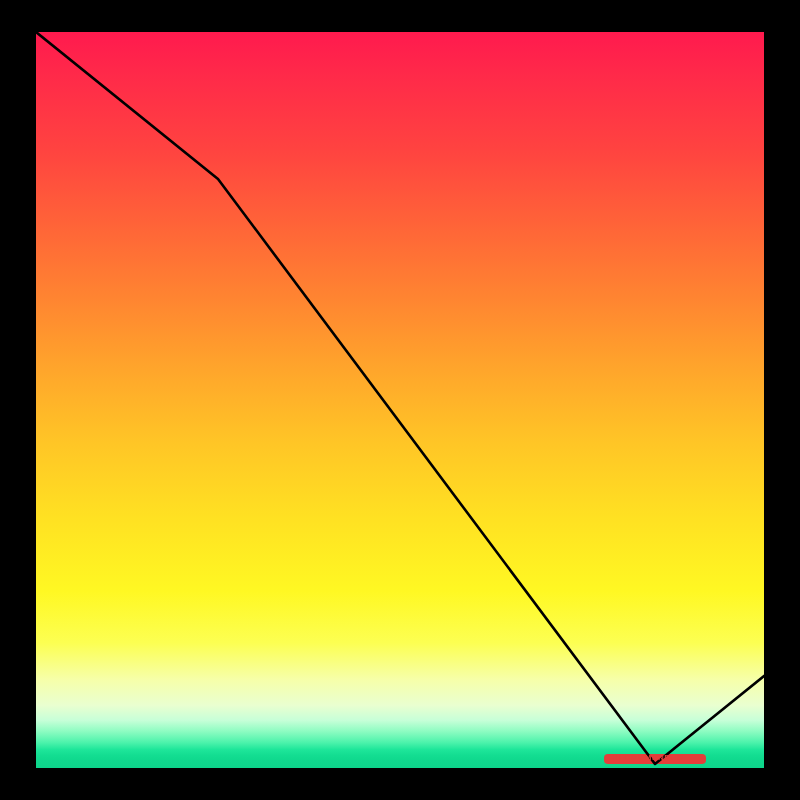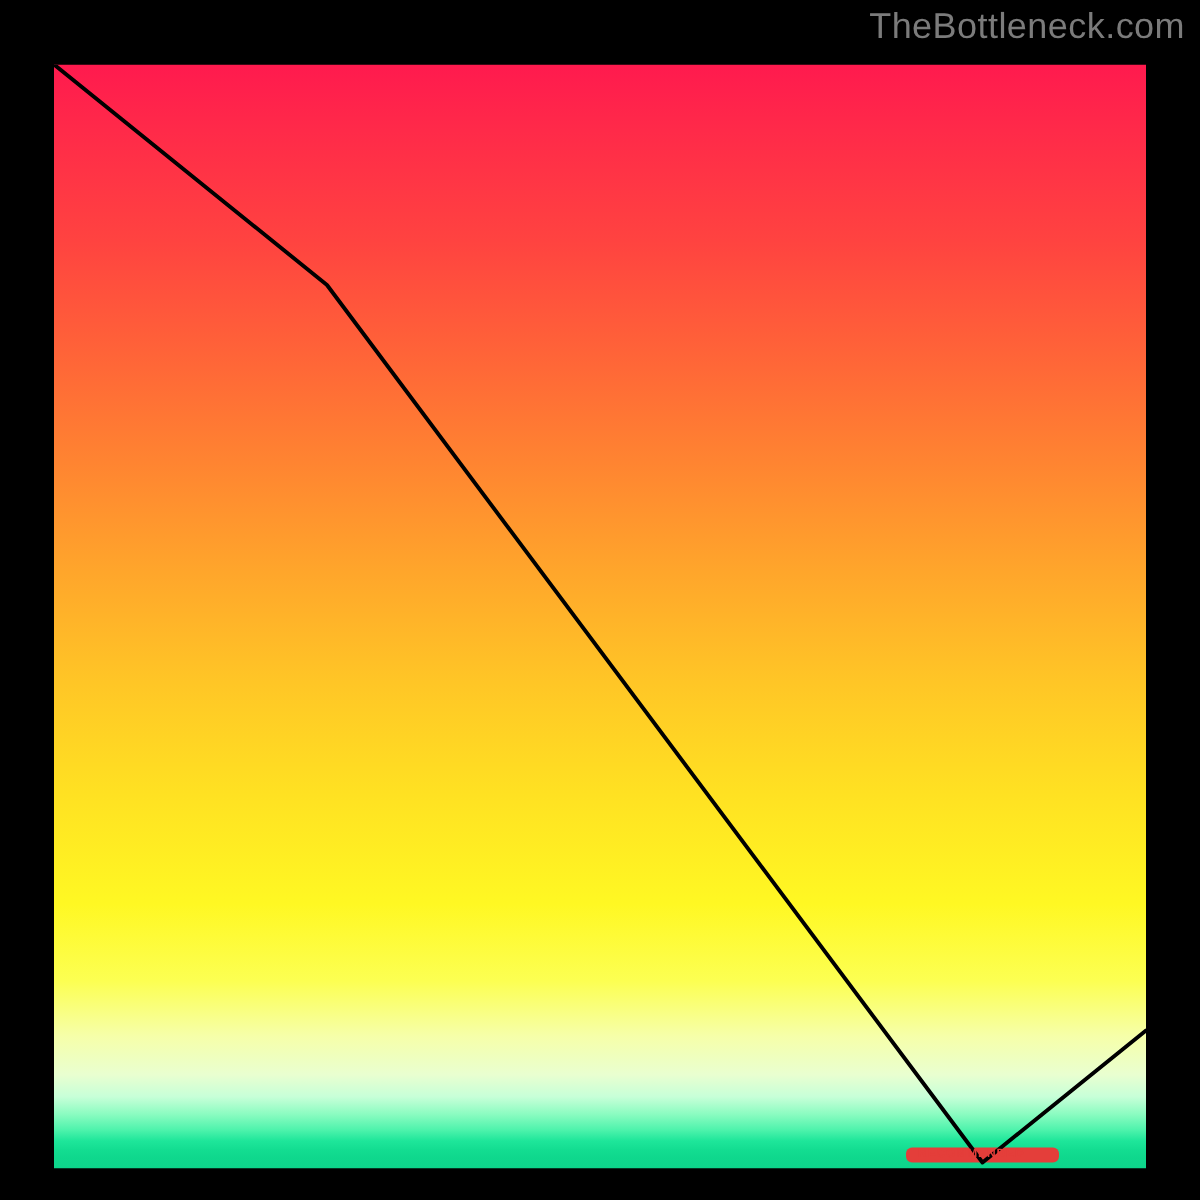--- a/index.html
+++ b/index.html
@@ -28,21 +28,20 @@
     z-index: 30;
   }
   .plot-area {
     position: absolute;
     left: 36px;
     top: 32px;
     width: 728px;
     height: 736px;
     overflow: hidden;
     z-index: 5;
-    margin-top: 11px;
   }
   .gradient-fill {
     position: absolute;
     inset: 0;
     background: linear-gradient(
       to bottom,
       #ff1a4e 0%,
       #ff2a49 6%,
       #ff4340 16%,
       #ff6338 26%,
@@ -84,21 +83,20 @@
     font-weight: 700;
     letter-spacing: 0.6px;
     white-space: nowrap;
   }
 </style>
 </head>
 <body>
 
 <div class="canvas">
 
-  <div class="watermark">TheBottleneck.com</div>
 
   <div class="plot-area">
 
     <div class="gradient-fill"></div>
 
     <div class="red-strip" style="left: 568px; width: 102px;"></div>
 
     <span class="tiny-label" style="left: 576px; bottom: 6px;">RECOMMENDED</span>
 
     <svg class="curve" viewBox="0 0 728 736" preserveAspectRatio="none">

